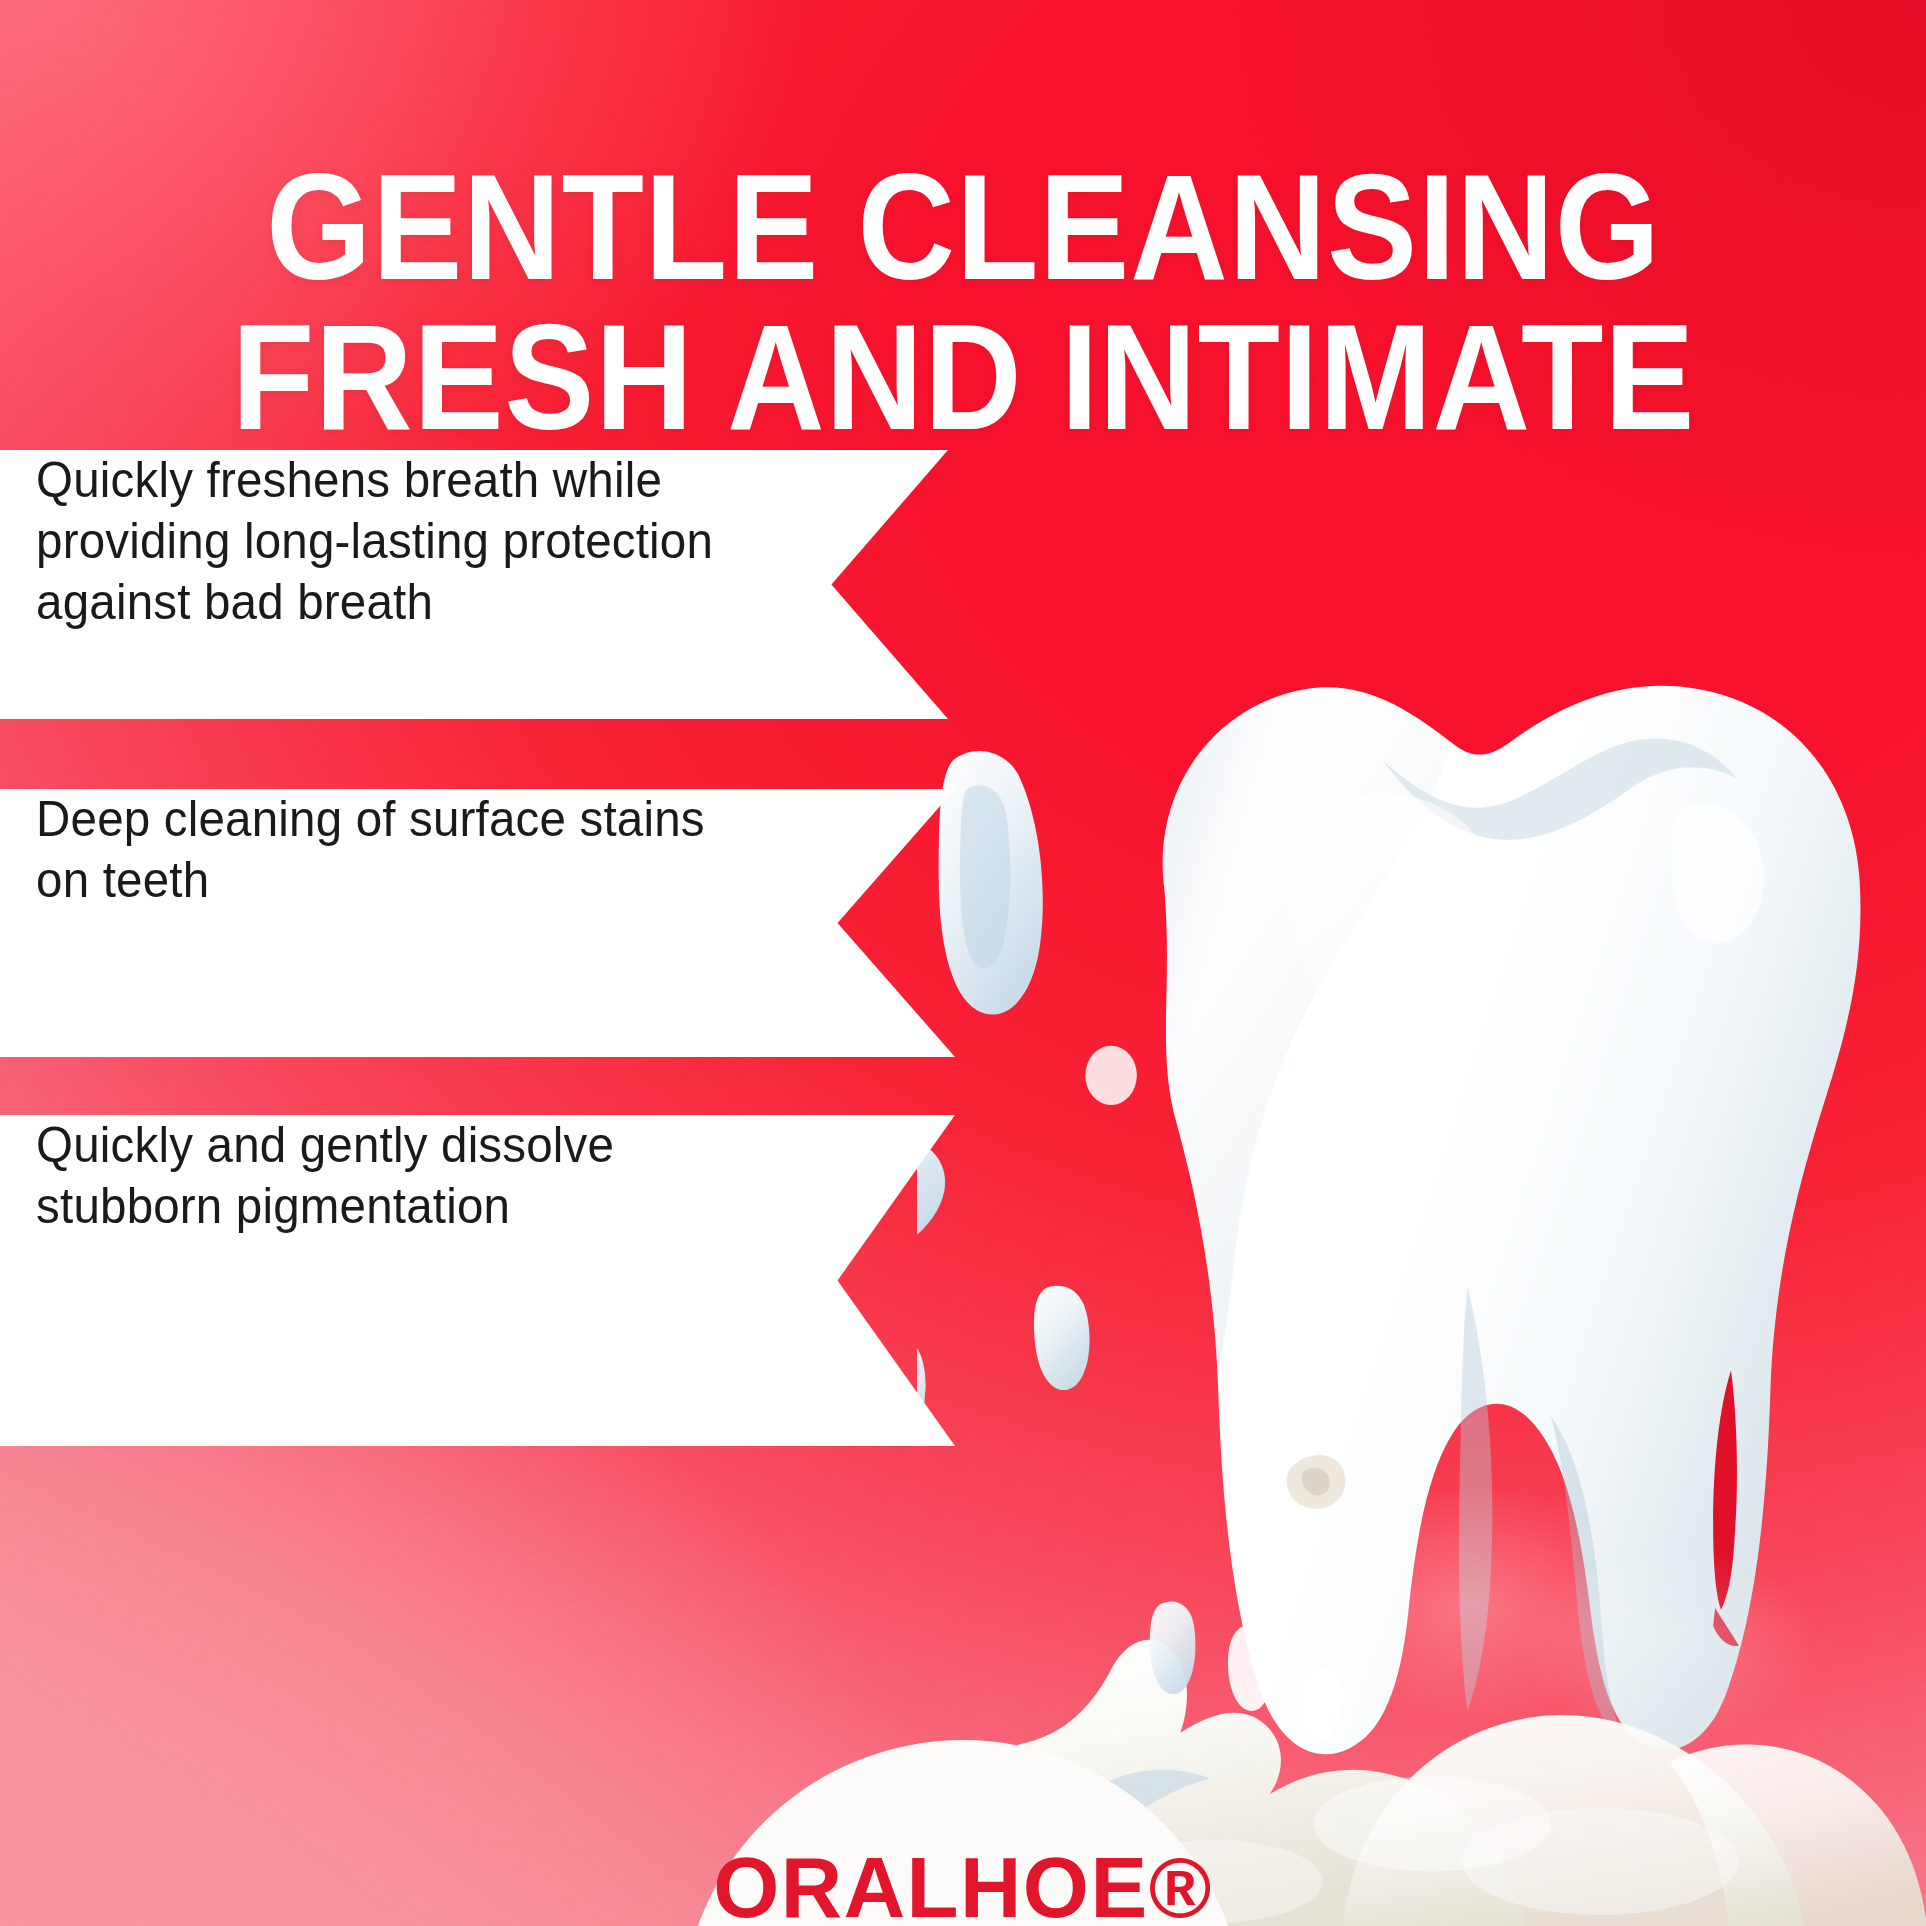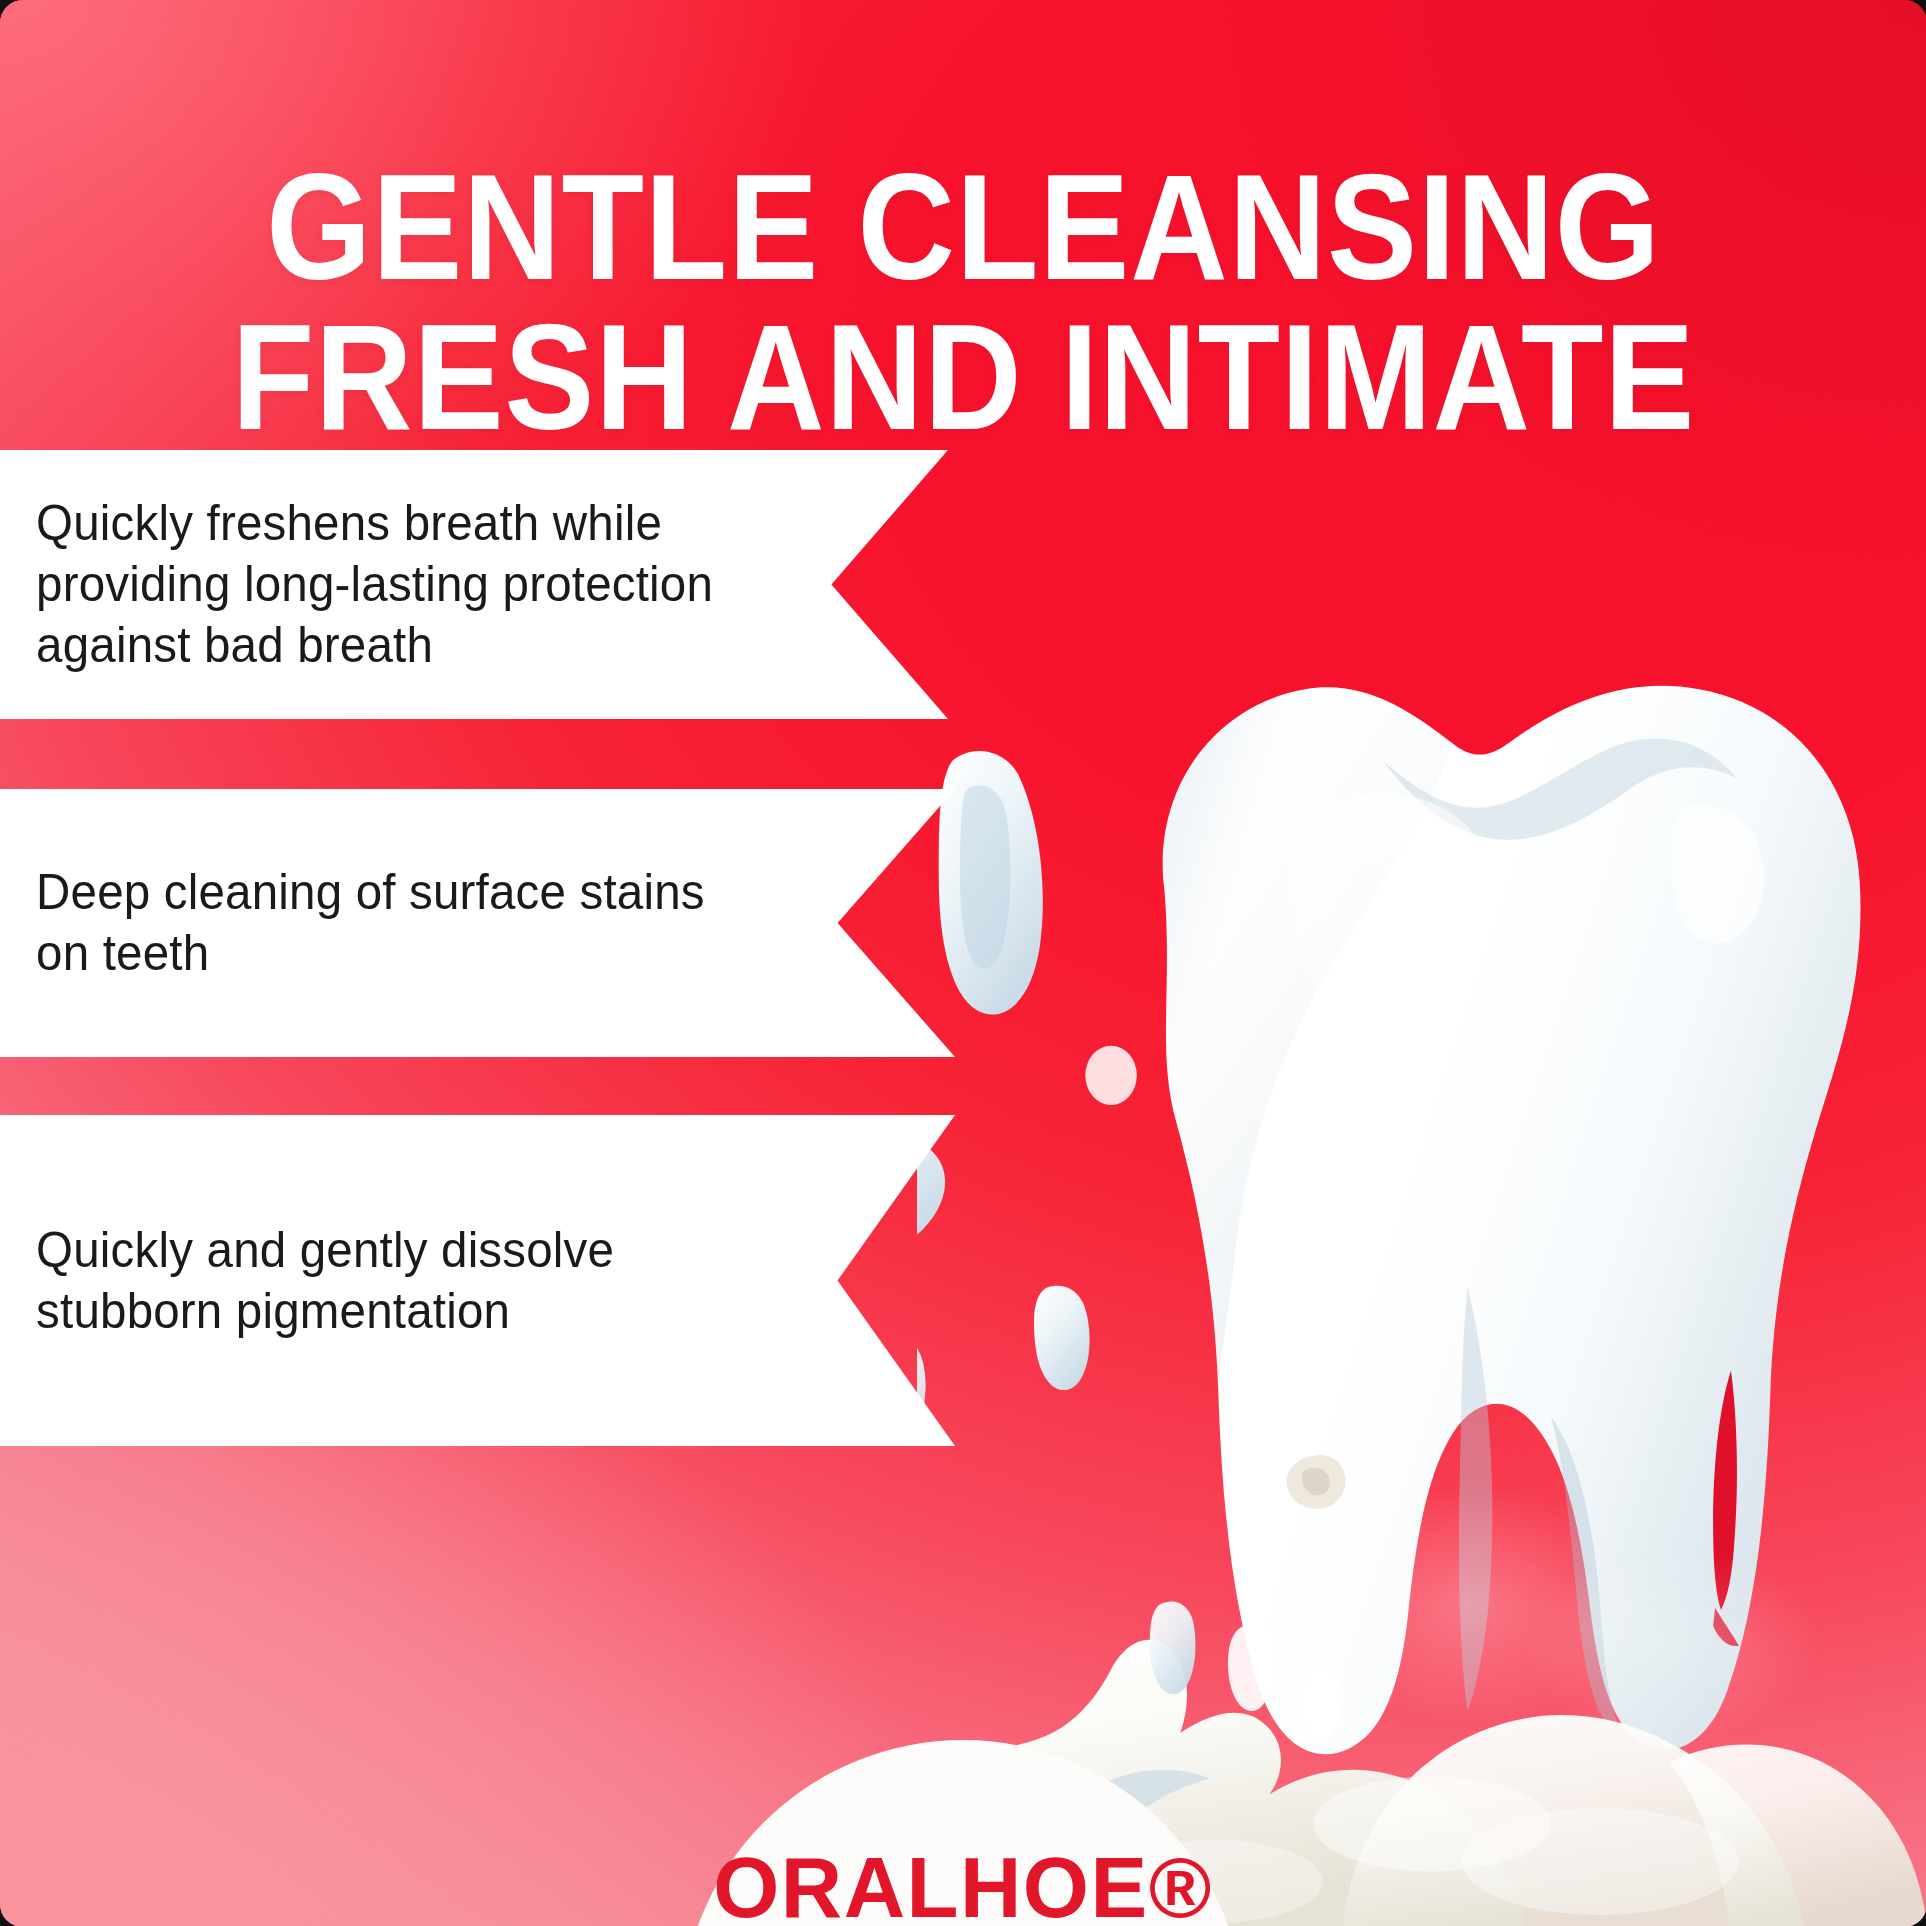--- a/index.html
+++ b/index.html
@@ -7,21 +7,20 @@
     padding: 0;
     background: #111;
   }
   #poster {
     position: relative;
     width: 1927px;
     height: 1927px;
     overflow: hidden;
     font-family: "Liberation Sans", sans-serif;
     background: #F5212F;
-    border-radius: 23px;
   }
 
   
   .bg-base {
     position: absolute;
     inset: 0;
     background:
       radial-gradient(ellipse 115% 95% at 78% 18%,
         #F7112C 0%, #F7112C 26%, #F72235 48%, #F8455A 68%, #F77183 85%, #F58E98 100%);
   }
@@ -85,21 +84,20 @@
     pointer-events: none;
   }
   .product-art svg { display: block; width: 100%; height: 100%; }
 
   
   .banner {
     position: absolute;
     left: 0;
     background: #FFFFFF;
     display: flex;
-    align-items: center;
     z-index: 5;
     -webkit-clip-path: polygon(0 0, 100% 0, 87.7% 50%, 100% 100%, 0 100%);
     clip-path: polygon(0 0, 100% 0, 87.7% 50%, 100% 100%, 0 100%);
   }
   .banner-text {
     color: #1A1A1A;
     font-family: "Liberation Sans Narrow", "Liberation Sans", sans-serif;
     font-weight: 400;
     font-size: 50px;
     line-height: 61px;

